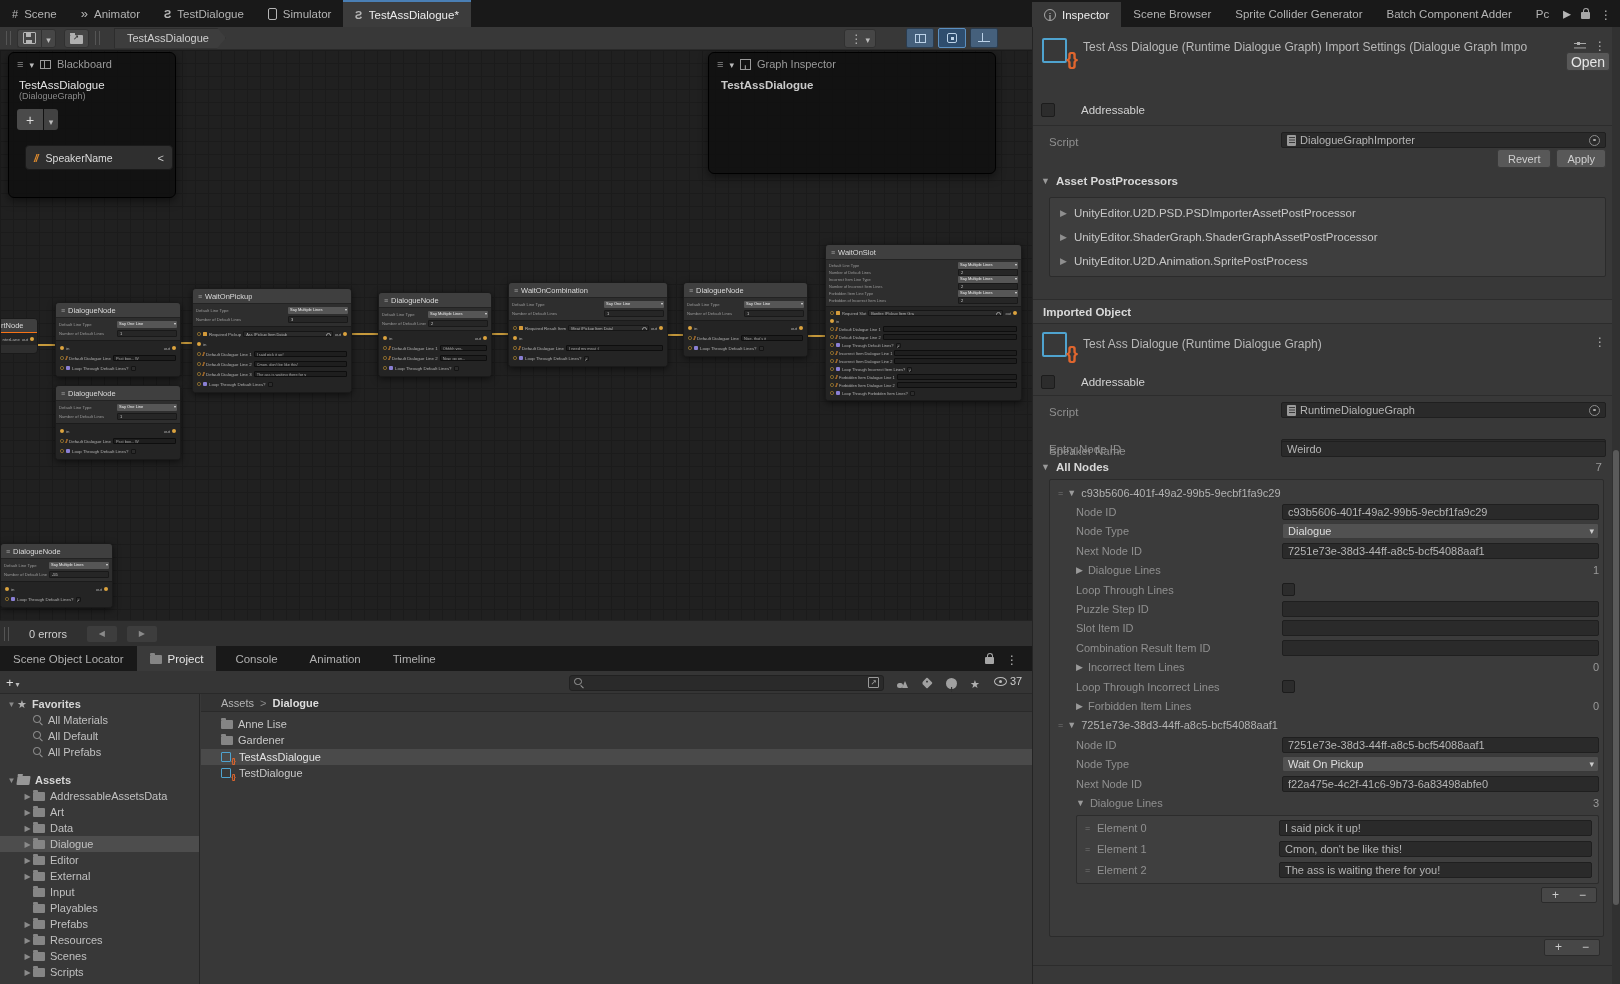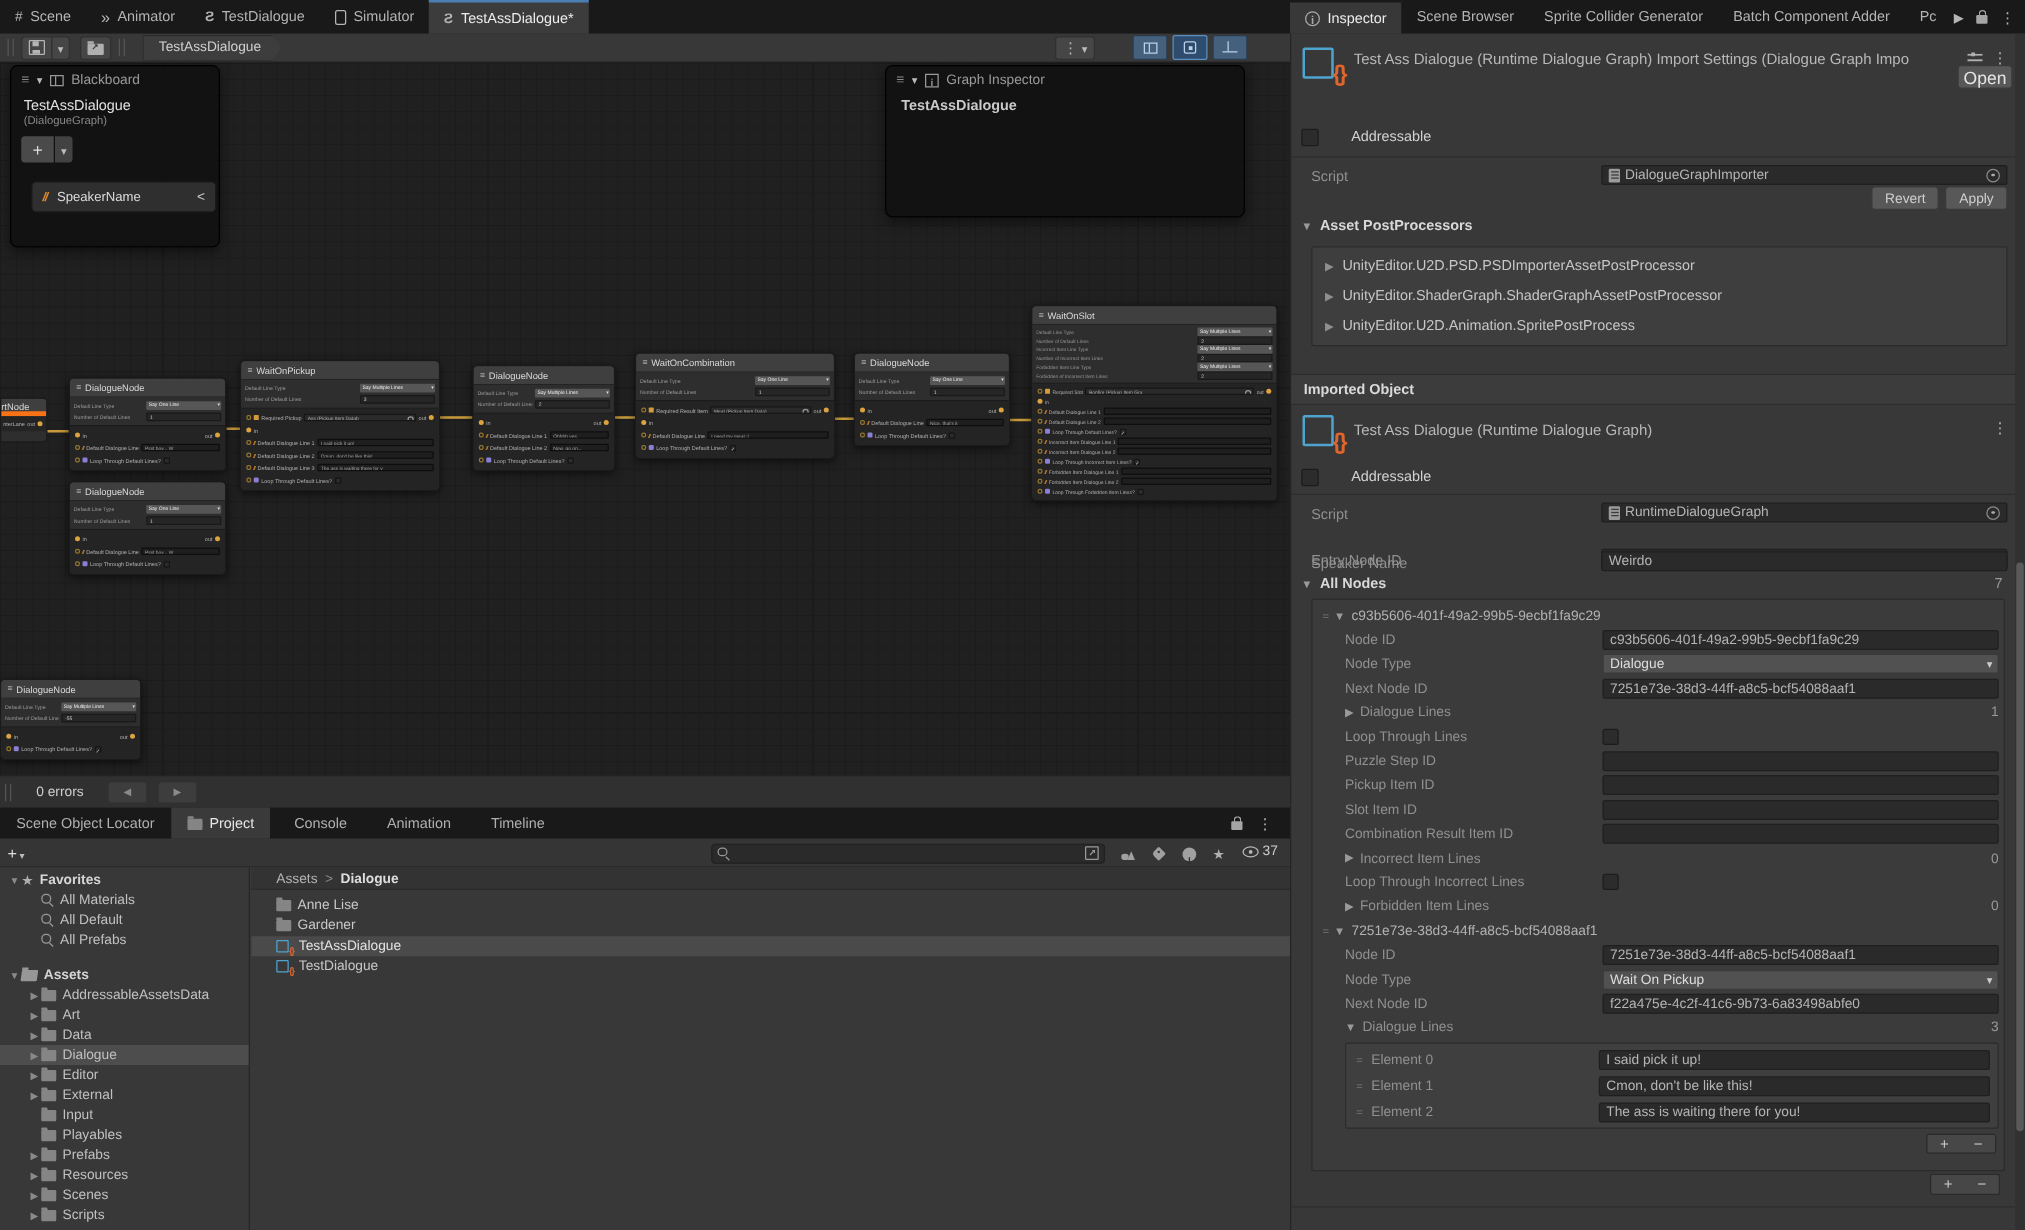--- a/index.html
+++ b/index.html
@@ -104,21 +104,21 @@
   .pspacer{flex:1}
   .pfield{flex:1;height:6px;background:#1e1e1e;border:1px solid #0e0e0e;border-radius:1px;color:#a8a8a8;font-size:3.9px;line-height:5.5px;padding:0 2px;white-space:nowrap;overflow:hidden}
   .pobj{flex:1;height:6.5px;background:#2a2a2a;border:1px solid #161616;border-radius:1px;color:#b5b5b5;font-size:3.9px;line-height:6px;padding:0 6px 0 2px;white-space:nowrap;overflow:hidden;position:relative}
   .pobj::after{content:"";position:absolute;right:1px;top:1.2px;width:3px;height:3px;border:0.8px solid #999;border-radius:50%}
   .pcb{width:5px;height:5px;background:#2c2c2c;border:1px solid #141414;border-radius:1px;text-align:center}
   .pcb.on::before{content:"\2713";color:#ccc;font-size:4px;line-height:4.5px}
   .loop-icon{width:4.5px;height:4.5px;background:#8a7fd4;border-radius:1px}
   .slot-icon{width:4.5px;height:4.5px;background:#d49a3a;border-radius:0.5px}
   .quote-mini::before{content:"//";font-style:italic;font-weight:bold;color:#e08c2e;font-size:4.5px;letter-spacing:-0.5px}
   #partial-node{position:absolute;left:0;top:268px;width:38px;height:36px;overflow:hidden;z-index:3;border:1px solid #1a1a1a;border-radius:0 4px 4px 0;background:#2e2e2e}
-  #partial-node .ph{height:14px;background:#3f3f3f;color:#dadada;font-size:7.5px;line-height:14px;text-align:right;padding-right:17px;border-bottom:4px solid #f97316}
+  #partial-node .ph{height:14px;background:#3f3f3f;color:#dadada;font-size:7.5px;line-height:14px;text-align:right;padding-right:17px;border-bottom:1px solid #f97316}
   #partial-node .pp{display:flex;align-items:center;gap:2px;height:12px;background:#242424;color:#b0b0b0;font-size:4.4px;justify-content:flex-end;padding-right:3px}
 
   
   #errorsbar{position:absolute;left:0;top:620px;width:1032px;height:26px;background:#303030;border-top:1px solid #232323;display:flex;align-items:center;gap:6px}
   #errorsbar .lbl{color:#cfcfcf;font-size:11px;margin-left:8px;margin-right:14px}
   .err-nav{width:30px;height:16px;background:#3d3d3d;border-radius:2px;display:flex;align-items:center;justify-content:center;color:#8a8a8a;font-size:8px;margin-right:4px}
 
   
   #bottombar{position:absolute;left:0;top:646px;width:1032px;height:25px;background:#191919;display:flex;align-items:stretch}
   .btab{display:flex;align-items:center;gap:6px;padding:0 13px;color:#b0b0b0;font-size:11.5px}
@@ -1014,26 +1014,20 @@
           <span class="an-label">Loop Through Lines</span>
           <span class="cb"></span>
         </div>
         <div class="an-row">
           <span class="an-label">Puzzle Step ID</span>
           <span class="f">
             <span></span>
           </span>
         </div>
         <div class="an-row">
-          <span class="an-label">Pickup Item ID</span>
-          <span class="f">
-            <span></span>
-          </span>
-        </div>
-        <div class="an-row">
           <span class="an-label">Slot Item ID</span>
           <span class="f">
             <span></span>
           </span>
         </div>
         <div class="an-row">
           <span class="an-label">Combination Result Item ID</span>
           <span class="f">
             <span></span>
           </span>

